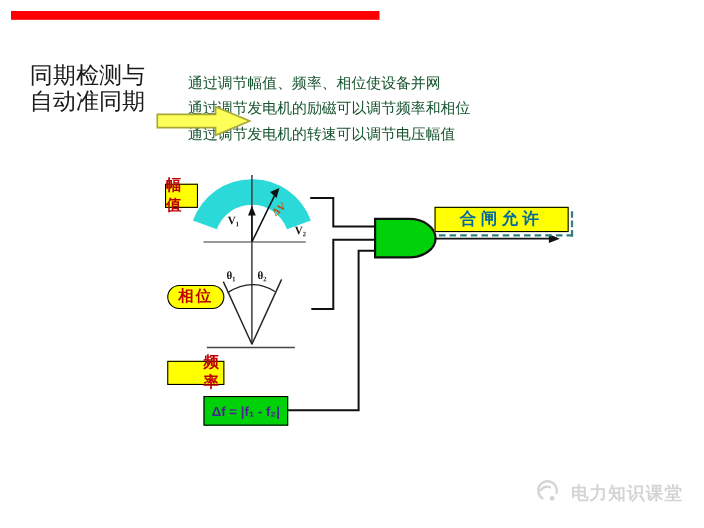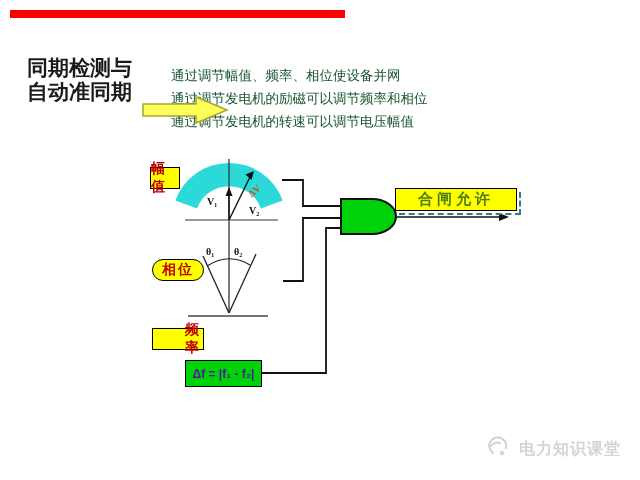--- a/index.html
+++ b/index.html
@@ -4,51 +4,51 @@
 <style>
   html,body{margin:0;padding:0;background:#fff;}
   .slide{
     position:relative;width:640px;height:480px;background:#ffffff;overflow:hidden;
     font-family:"Liberation Sans","DejaVu Sans",sans-serif;
   }
   .top-bar{position:absolute;left:10px;top:10px;width:335px;height:8px;background:#ff0000;}
   .title{
     position:absolute;left:27px;top:56px;width:140px;
     font-family:"Liberation Serif","DejaVu Serif",serif;
-    font-size:21px;font-weight:bold;color:#1a1a1a;line-height:24px;white-space:nowrap;
+    font-size:21px;font-weight:normal;color:#1a1a1a;line-height:24px;white-space:nowrap;
   }
   .bullets{position:absolute;left:171px;top:64px;font-size:13.5px;color:#14532d;line-height:23px;white-space:nowrap;}
   .svg-layer{position:absolute;left:0;top:0;width:640px;height:480px;}
   .ylabel{
     position:absolute;box-sizing:border-box;background:#ffff00;border:1.6px solid #000;
     color:#c00000;font-weight:bold;font-size:14px;display:flex;align-items:center;justify-content:center;
     letter-spacing:2px;
   }
   .lbl-amplitude{left:150px;top:167px;width:30px;height:22px;}
   .lbl-phase{left:152px;top:259px;width:52px;height:22px;border-radius:11px;}
   .lbl-frequency{left:152px;top:328px;width:52px;height:22px;padding-left:32px;}
   .phasor-txt{position:absolute;font-family:"Liberation Serif","DejaVu Serif",serif;font-weight:bold;color:#111;font-size:10px;}
   .v1{left:207px;top:196px;}
-  .v2{left:249px;top:205px;}
+  .v2{left:234px;top:205px;padding-left:34px;}
   .dv{left:248px;top:186px;color:#cc4a00;font-size:9.5px;transform:rotate(-40deg);}
   .th1{left:206px;top:246px;}
   .th2{left:234px;top:246px;}
   .formula-box{
     position:absolute;left:185px;top:360px;width:77px;height:27px;box-sizing:border-box;
     background:#00d20a;border:1.6px solid #000;color:#4c1d95;font-weight:bold;font-size:12px;
     display:flex;align-items:center;justify-content:center;white-space:nowrap;
   }
   .output-wrap{position:absolute;left:395px;top:188px;width:122px;height:23px;}
   .output-shadow{
     position:absolute;left:4px;top:4px;width:100%;height:100%;box-sizing:border-box;
     border-right:2px dashed #2f7f7f;border-bottom:2px dashed #2f7f7f;
   }
   .output-box{
     position:absolute;left:0;top:0;width:100%;height:100%;box-sizing:border-box;
-    background:#ffff00;border:1.6px solid #000;color:#4d7c0f;font-weight:bold;font-size:15px;
+    background:#ffff00;border:1.6px solid #000;color:#0369a1;font-weight:bold;font-size:15px;
     display:flex;align-items:center;justify-content:center;letter-spacing:4px;
   }
   .watermark{
     position:absolute;left:486px;top:436px;display:flex;align-items:center;gap:6px;
     color:#d4d4d4;font-size:16px;font-weight:bold;letter-spacing:1px;white-space:nowrap;
   }
 </style>
 </head>
 <body>
 

